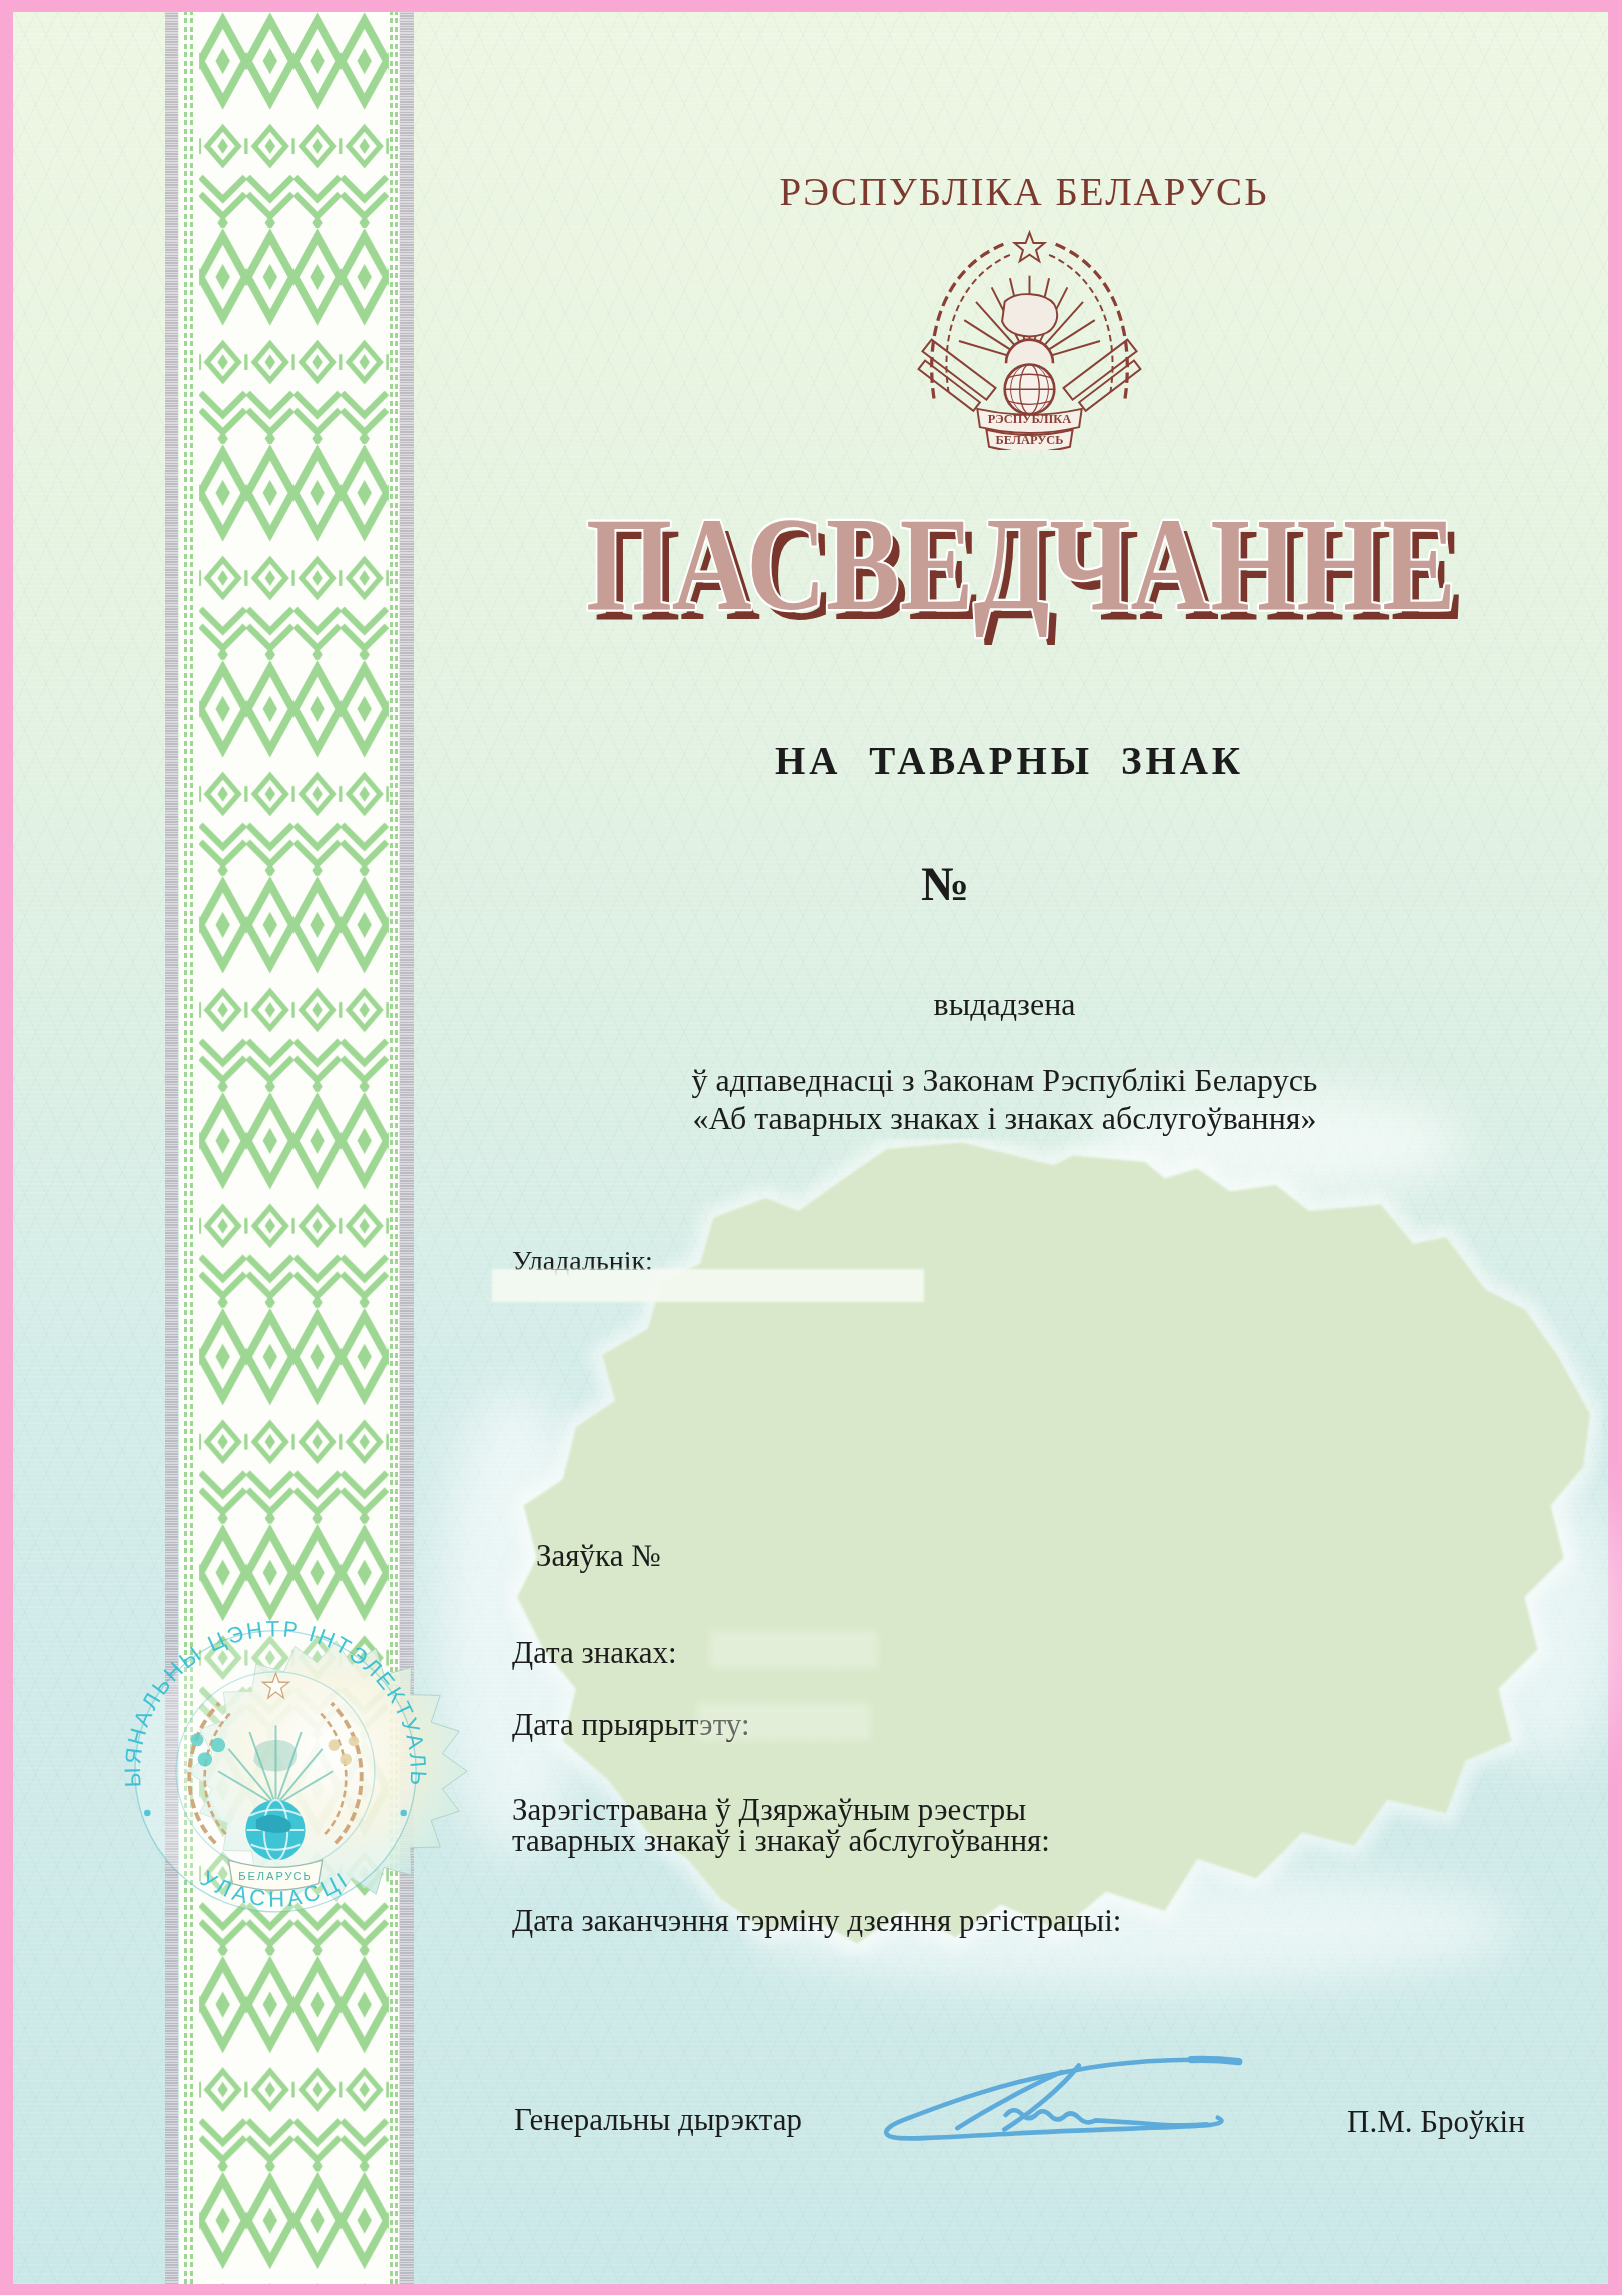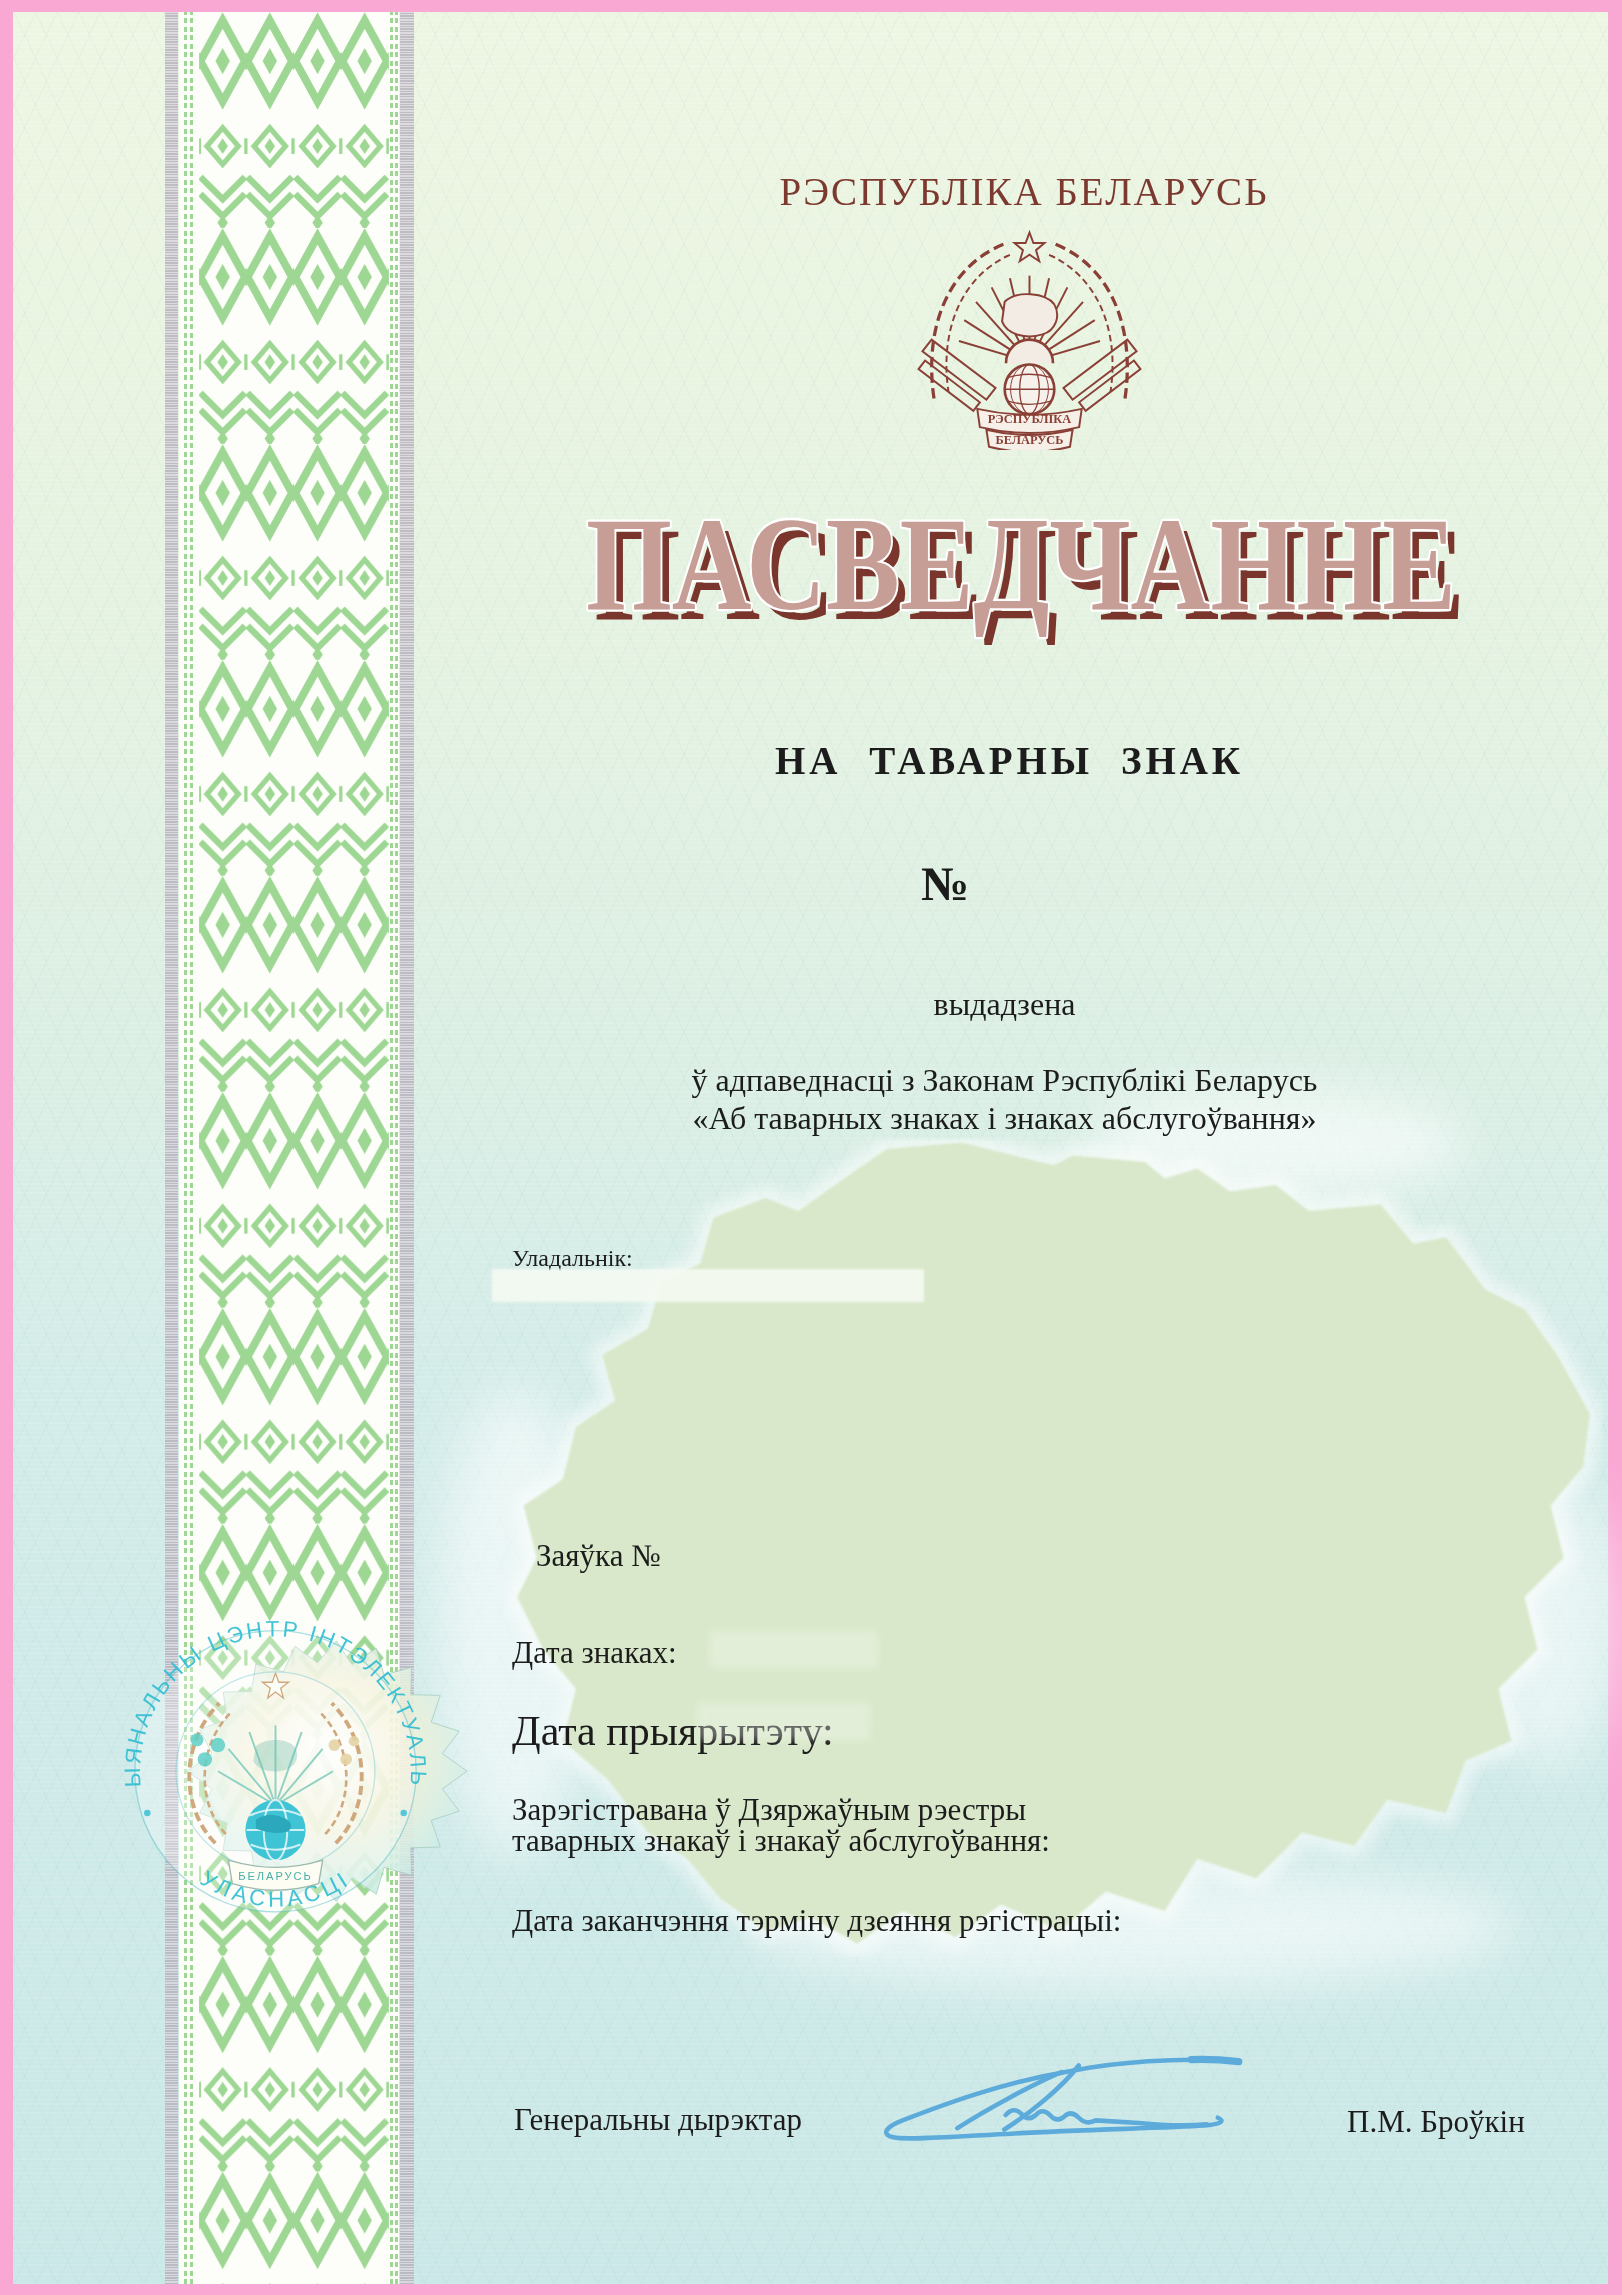--- a/index.html
+++ b/index.html
@@ -164,29 +164,29 @@
     <text x="700" y="196" text-anchor="middle" font-size="205" font-weight="bold" textLength="1330" lengthAdjust="spacingAndGlyphs" fill="#c69e95" stroke="#ffffff" stroke-width="7" paint-order="stroke" stroke-linejoin="round">ПАСВЕДЧАННЕ</text>
   </svg>
 
   <div class="txt center" style="left:748px;top:738px;width:523px;font-size:39px;font-weight:bold;letter-spacing:3.9px;word-spacing:14.4px;text-align:center;">НА ТАВАРНЫ ЗНАК</div>
   <div class="txt" style="left:921px;top:856px;font-size:48px;font-weight:bold;">№</div>
 
   <div class="txt center" style="left:612px;top:985px;width:785px;font-size:32px;line-height:38px;">выдадзена</div>
   <div class="txt center" style="left:612px;top:1061px;width:785px;font-size:32px;line-height:38px;">ў адпаведнасці з Законам Рэспублікі Беларусь</div>
   <div class="txt center" style="left:612px;top:1099px;width:785px;font-size:32px;line-height:38px;">«Аб таварных знаках і знаках абслугоўвання»</div>
 
-  <div class="txt" style="left:512px;top:1245px;font-size:24px;">Уладальнік:</div>
+  <div class="txt" style="left:512px;top:1245px;font-size:28px;">Уладальнік:</div>
   <div class="redact" style="left:492px;top:1269px;width:432px;height:33px;opacity:.88;filter:blur(1.3px);"></div>
 
   <div class="txt" style="left:536px;top:1538px;font-size:31px;">Заяўка №</div>
 
   <div class="txt" style="left:512px;top:1635px;font-size:31px;">Дата знаках:</div>
   <div class="redact" style="left:710px;top:1631px;width:167px;height:37px;opacity:.35;filter:blur(3.9px);"></div>
 
-  <div class="txt" style="left:512px;top:1707px;font-size:42px;">Дата прыярытэту:</div>
+  <div class="txt" style="left:512px;top:1707px;font-size:31px;">Дата прыярытэту:</div>
   <div class="redact" style="left:697px;top:1703px;width:173px;height:37px;opacity:.35;filter:blur(3.9px);"></div>
 
   <div class="txt" style="left:512px;top:1781px;font-size:31px;margin-top:11px;">Зарэгістравана ў Дзяржаўным рэестры</div>
   <div class="txt" style="left:512px;top:1823px;font-size:31px;">таварных знакаў і знакаў абслугоўвання:</div>
 
   <div class="txt" style="left:512px;top:1903px;font-size:31px;">Дата заканчэння тэрміну дзеяння рэгістрацыі:</div>
 
   <svg style="position:absolute;left:79px;top:1575px;" width="393" height="399" viewBox="-300 -300 600 610">
     <defs>
       <radialGradient id="sealg" cx="50%" cy="42%" r="60%">

